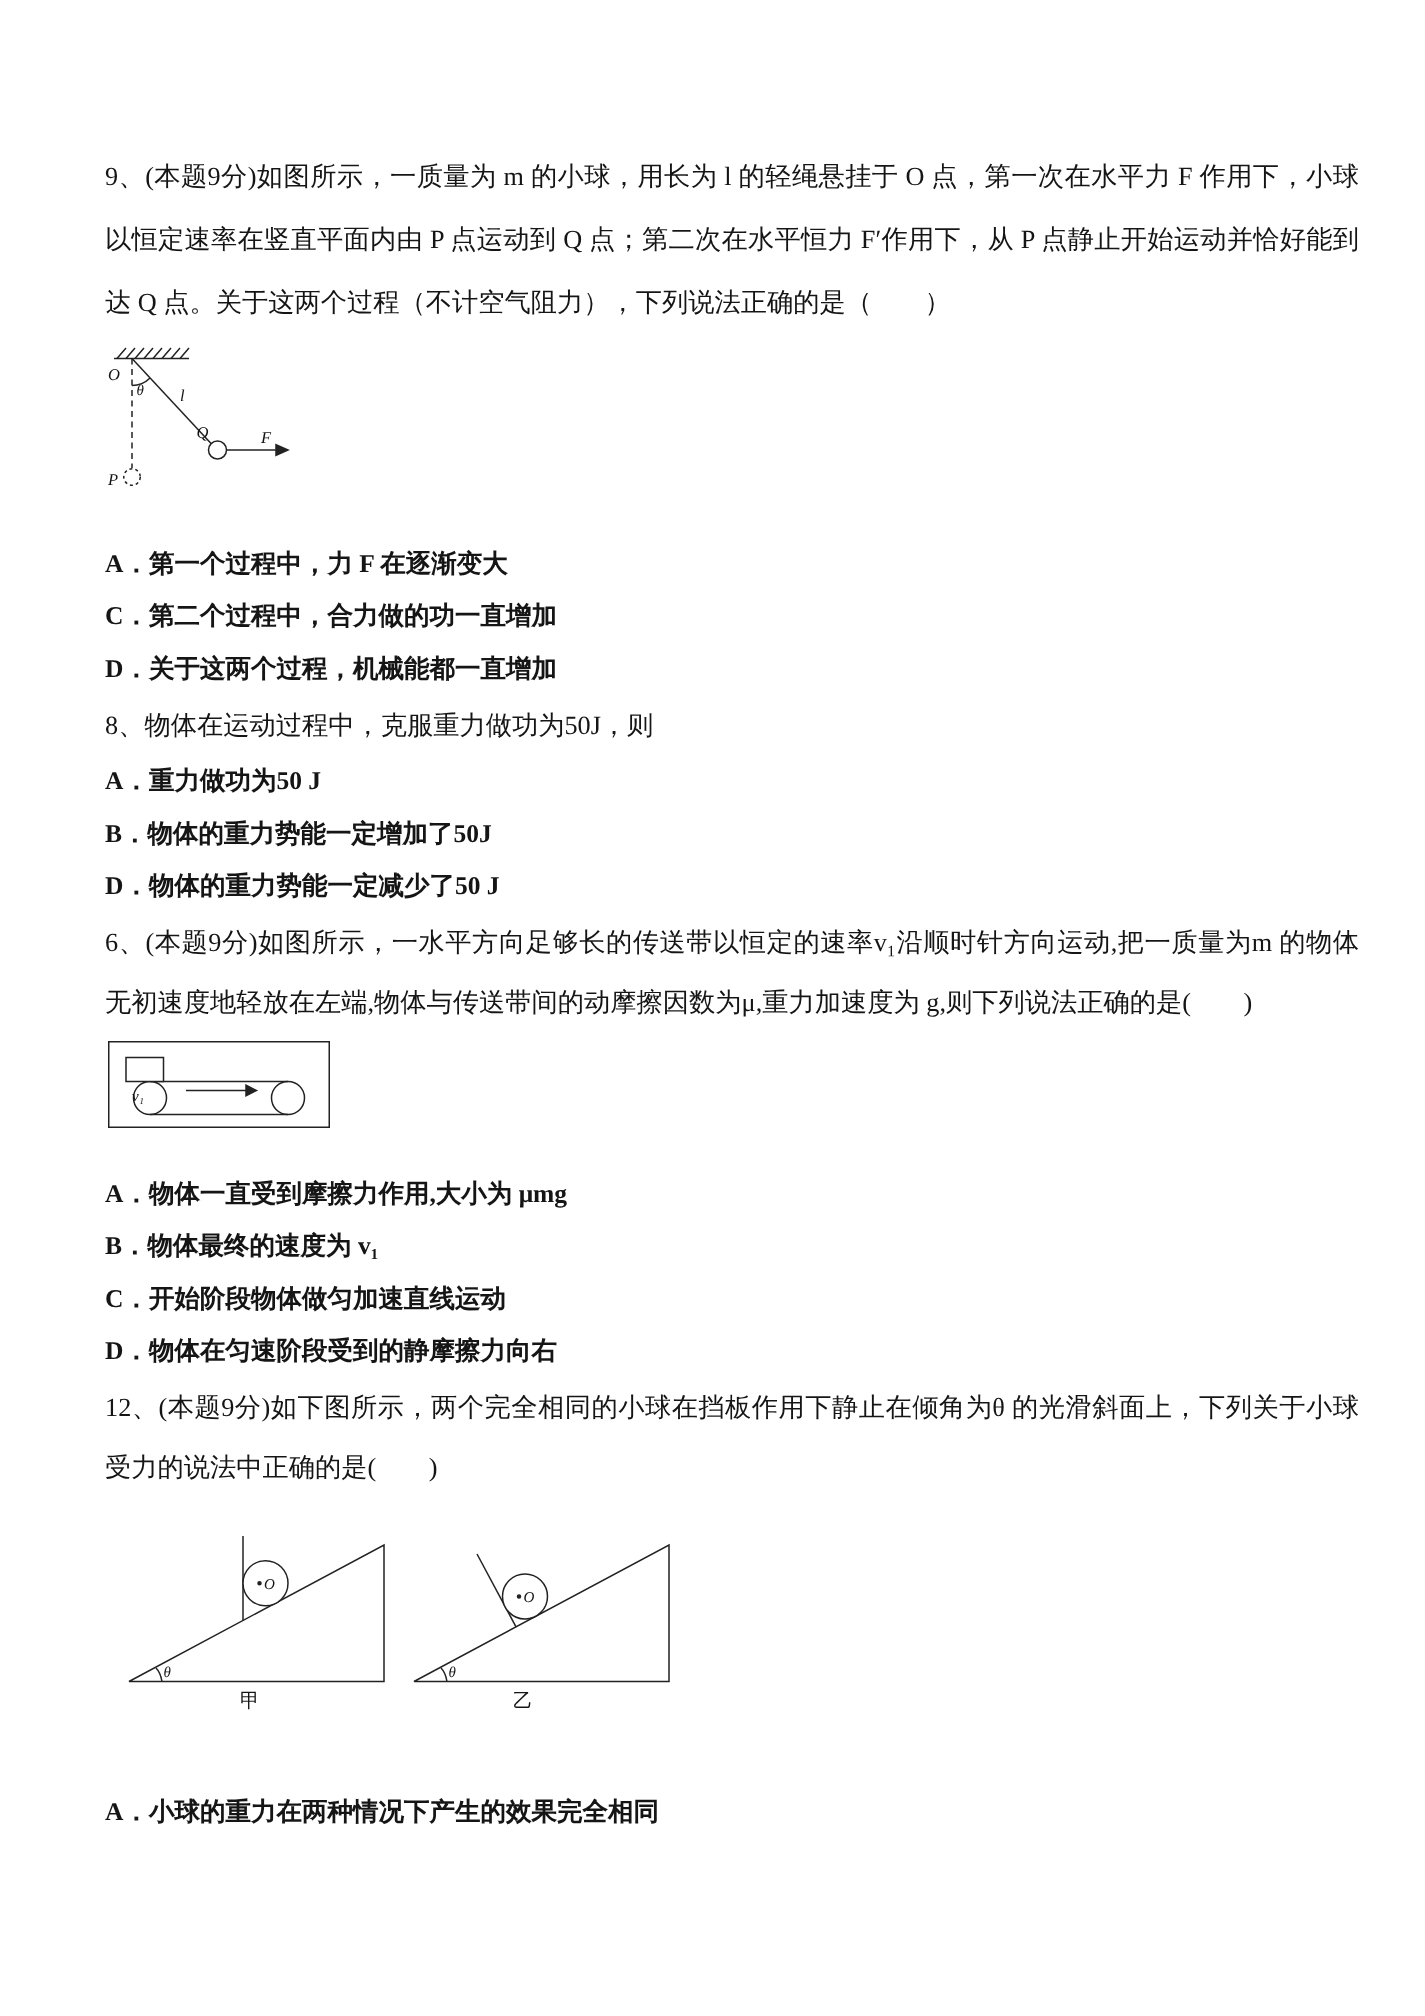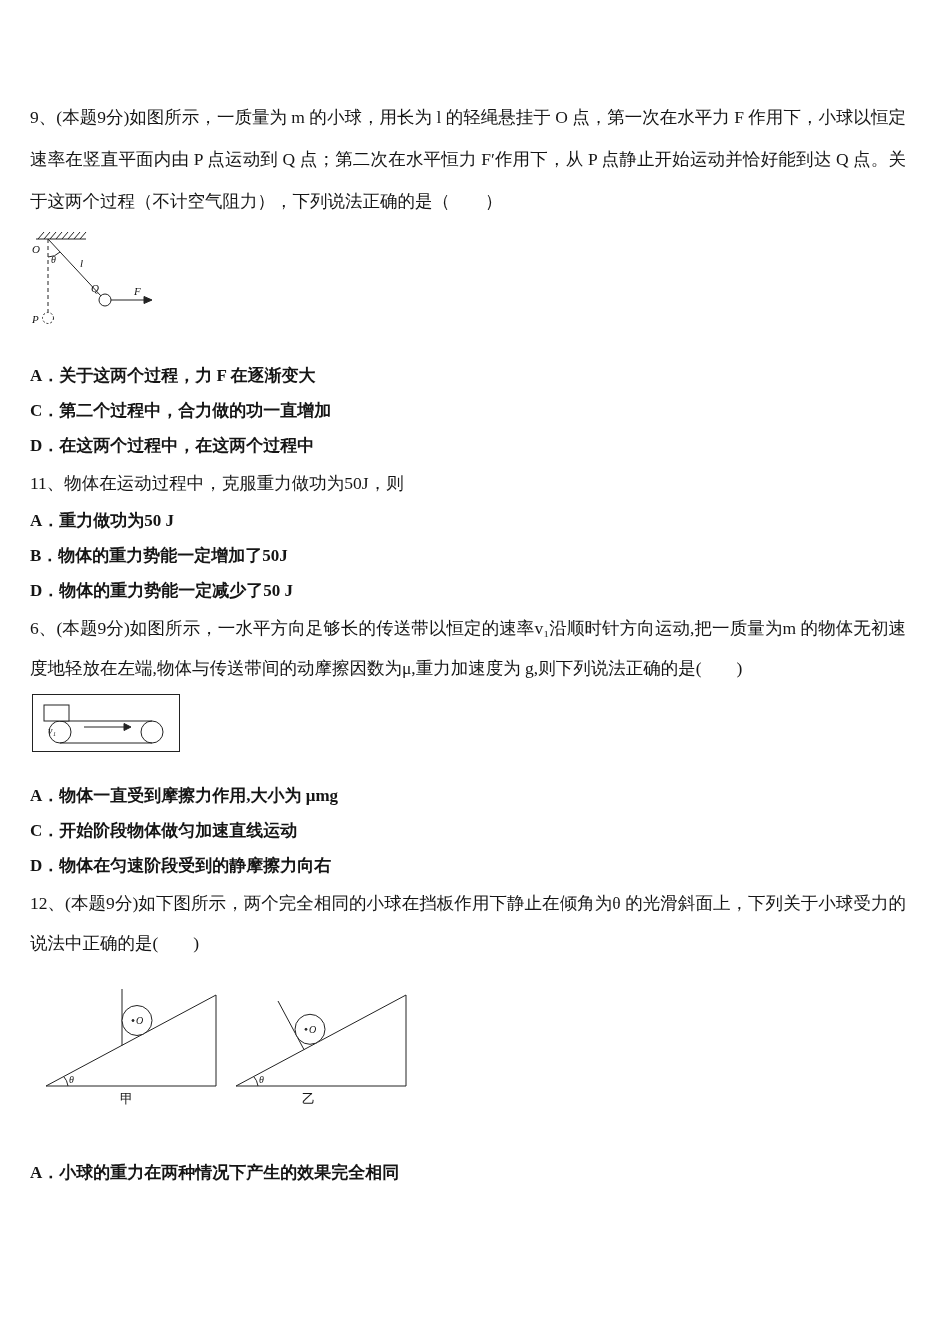--- a/index.html
+++ b/index.html
@@ -2,21 +2,21 @@
 <html><head>
 <meta charset="utf-8">
 <style>
   * { box-sizing: border-box; }
   html, body { margin: 0; padding: 0; background: #ffffff; }
   .page {
     width: 950px;
     height: 1344px;
     margin: 0 auto;
     background: #ffffff;
-    padding: 96px 44px 0 30px;
+    padding: 96px 44px 0 70px;
     font-family: "Liberation Serif", "DejaVu Serif", serif;
     color: #151515;
     overflow: hidden;
     border-radius: 15px;
   }
   .q { margin: 0; }
   .stem {
     margin: 0;
     font-size: 17.5px;
     line-height: 40px;
@@ -71,28 +71,28 @@
       <g>
         <line x1="81" y1="70" x2="114" y2="70"></line>
         <polygon points="114,66.5 122,70 114,73.5" fill="#222"></polygon>
       </g>
       <text class="mathlbl" x="104" y="65">F</text>
       <circle cx="18" cy="88" r="5.5" fill="none" stroke-dasharray="2,2"></circle>
       <text class="mathlbl" x="2" y="93">P</text>
     </svg>
 
     <div class="options">
-      <p class="option">A．关于这两个过程，力 F 在逐渐变大</p>
+      <p class="option">A．第一个过程中，力 F 在逐渐变大</p>
       <p class="option">C．第二个过程中，合力做的功一直增加</p>
-      <p class="option">D．在这两个过程中，在这两个过程中</p>
+      <p class="option">D．关于这两个过程，机械能都一直增加</p>
     </div>
   </section>
 
   <section class="q">
-    <p class="stem">11、物体在运动过程中，克服重力做功为50J，则</p>
+    <p class="stem">8、物体在运动过程中，克服重力做功为50J，则</p>
     <div class="options">
       <p class="option">A．重力做功为50 J</p>
       <p class="option">B．物体的重力势能一定增加了50J</p>
       <p class="option">D．物体的重力势能一定减少了50 J</p>
     </div>
   </section>
 
   <section class="q">
     <p class="stem">6、(本题9分)如图所示，一水平方向足够长的传送带以恒定的速率v₁沿顺时针方向运动,把一质量为m 的物体无初速度地轻放在左端,物体与传送带间的动摩擦因数为μ,重力加速度为 g,则下列说法正确的是(　　)</p>
 
@@ -105,20 +105,21 @@
       <rect x="12" y="11" width="25" height="16" fill="#ffffff"></rect>
       <text class="smalllbl" x="16" y="40">v₁</text>
       <g>
         <line x1="52" y1="33" x2="92" y2="33"></line>
         <polygon points="92,29.5 99,33 92,36.5" fill="#222"></polygon>
       </g>
     </svg>
 
     <div class="options">
       <p class="option">A．物体一直受到摩擦力作用,大小为 μmg</p>
+      <p class="option">B．物体最终的速度为 v₁</p>
       <p class="option">C．开始阶段物体做匀加速直线运动</p>
       <p class="option">D．物体在匀速阶段受到的静摩擦力向右</p>
     </div>
   </section>
 
   <section class="q">
     <p class="stem">12、(本题9分)如下图所示，两个完全相同的小球在挡板作用下静止在倾角为θ 的光滑斜面上，下列关于小球受力的说法中正确的是(　　)</p>
 
     <svg class="fig fig-incline" width="372" height="124" viewBox="0 0 372 124">
 

